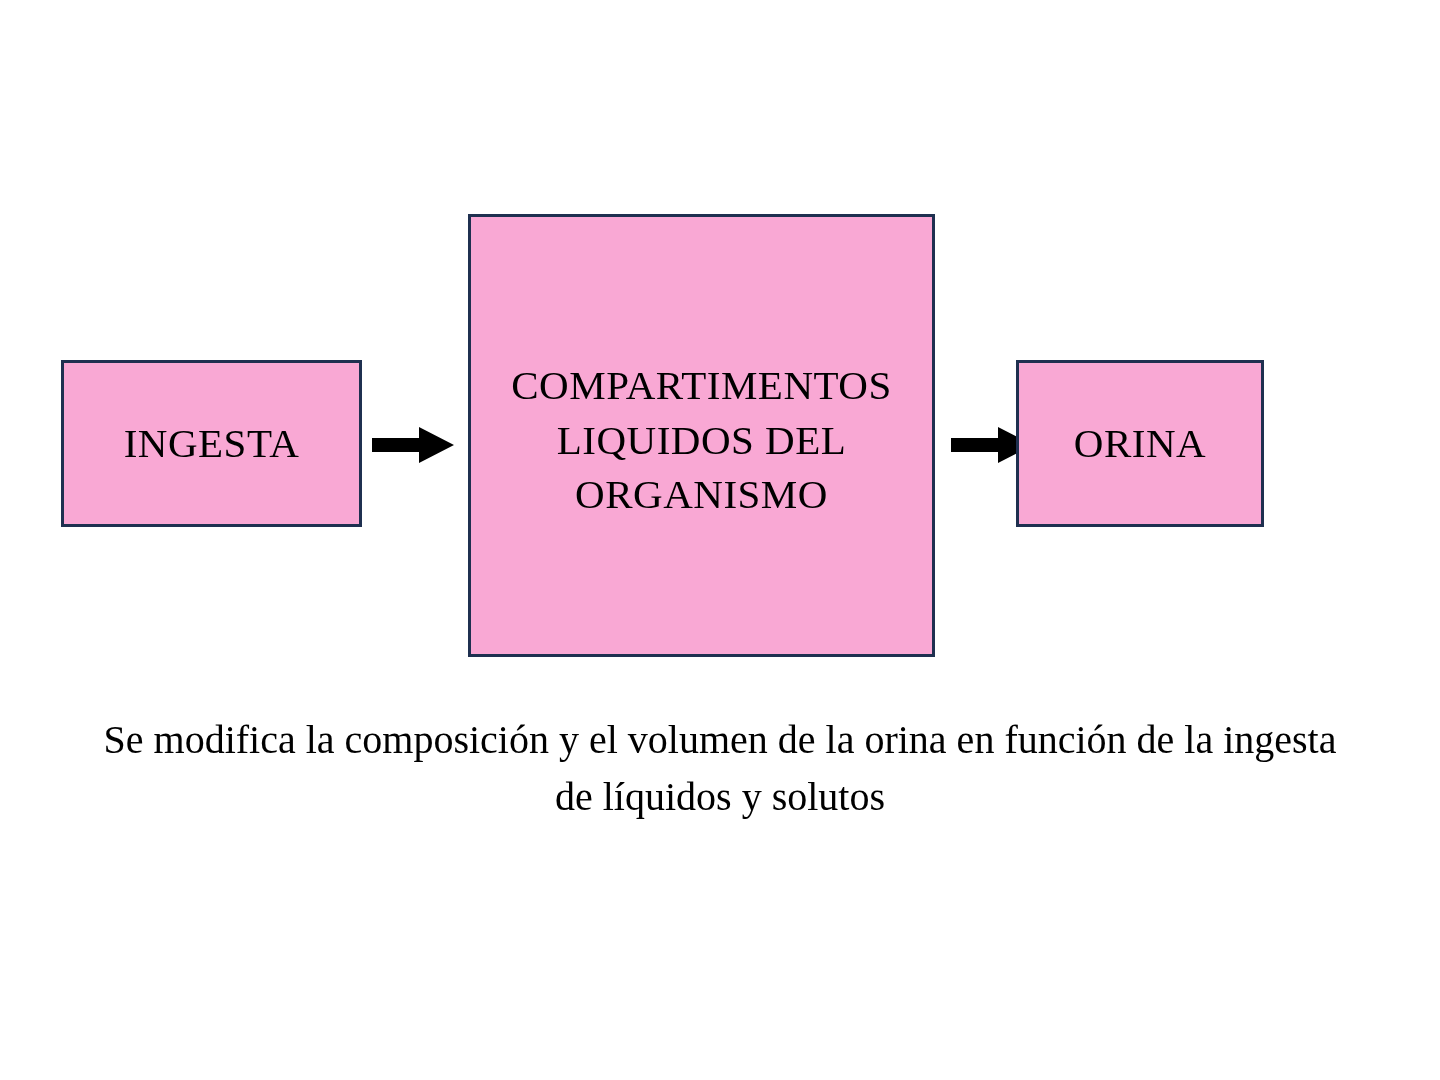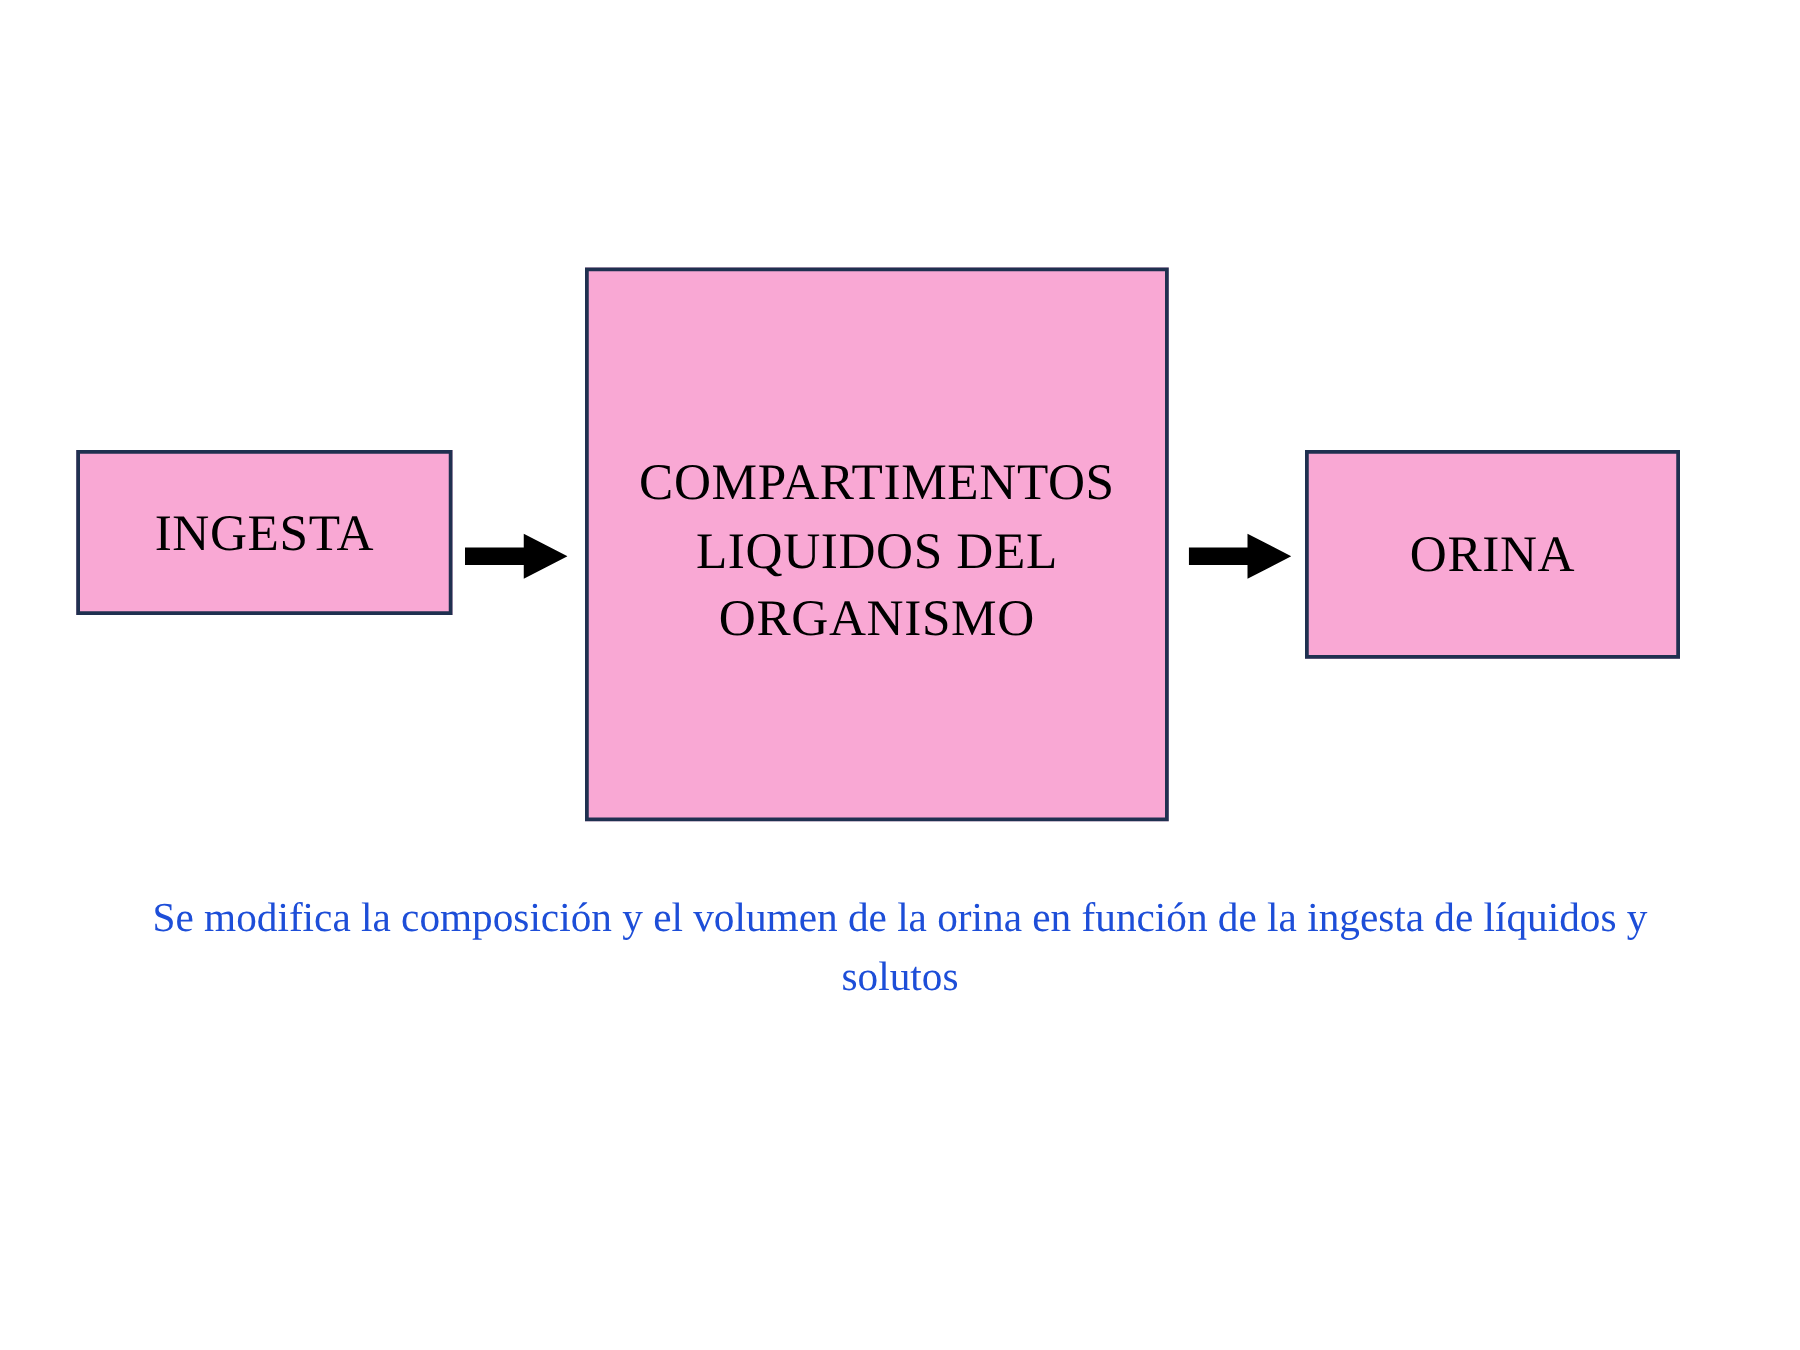--- a/index.html
+++ b/index.html
@@ -37,43 +37,43 @@
     font-weight: 400;
     letter-spacing: 0.5px;
     line-height: 1.18;
     white-space: pre-line;
   }
 
   #box-ingesta {
     left: 61px;
     top: 360px;
     width: 301px;
-    height: 132px;
+    height: 167px;
   }
   #box-ingesta .box-label {
     font-size: 41px;
   }
 
   #box-compartimentos {
     left: 468px;
     top: 214px;
     width: 467px;
     height: 443px;
     align-items: flex-start;
     padding-top: 141px;
   }
   #box-compartimentos .box-label {
     font-size: 41px;
     line-height: 1.33;
   }
 
   #box-orina {
-    left: 1044px;
+    left: 1016px;
     top: 360px;
-    width: 300px;
+    width: 248px;
     height: 167px;
   }
   #box-orina .box-label {
     font-size: 41px;
   }
 
   
   .flow-arrow {
     position: absolute;
     top: 425px;
@@ -93,22 +93,22 @@
     height: 100%;
   }
 
   
   #caption-primary {
     position: absolute;
     left: 80px;
     top: 712px;
     width: 1280px;
     text-align: center;
-    color: #1d4ed8;
-    font-size: 33px;
+    color: #000000;
+    font-size: 40px;
     line-height: 1.42;
     font-family: "Liberation Serif", "DejaVu Serif", serif;
   }
   #caption-accent {
     position: absolute;
     left: 80px;
     top: 905px;
     width: 1280px;
     text-align: center;
     color: #c0392b;

